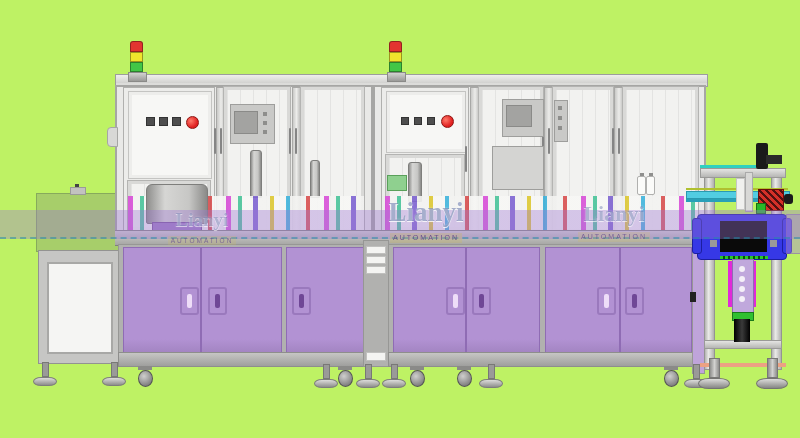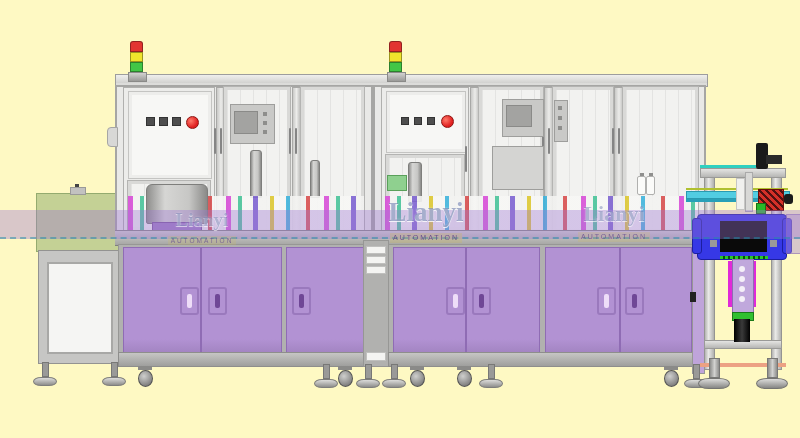--- a/index.html
+++ b/index.html
@@ -1,16 +1,16 @@
 <!DOCTYPE html>
 <html style="--cabinet-purple: #b292d3; --cabinet-purple-dark: #9a79bd; --band-purple: rgba(158,118,210,0.38); --tunnel-green: rgba(148,176,112,0.55); --tower-red: #e23430; --tower-yellow: #f0e42c; --tower-green: #42c646; --button-red: #e02020; --housing-blue: #3638e6; --rail-cyan: #52cde2; --accent-magenta: #e02ad8; --belt-green: #2ec32e; --clamp-red: #d43028; --base-orange: #eca183;"><head>
 <meta charset="utf-8">
 <style>
   html,body{margin:0;padding:0;background:#fff;}
-  #canvas{position:relative;width:800px;height:438px;background:#fef9c3;overflow:hidden;
+  #canvas{position:relative;width:800px;height:438px;background:#bef264;overflow:hidden;
           font-family:"Liberation Sans",sans-serif;}
   .abs{position:absolute;}
 
   
   .topcap{top:74px;height:11px;background:linear-gradient(#efefed,#c7c7c5);
           border:1px solid #9d9d9d;box-shadow:inset 0 -3px 0 #dcdcda;}
   .shell{top:85px;height:147px;background:#e9e9e7;border:2px solid #a6a6a4;box-sizing:border-box;}
   .glass{background:#f2f2f0;border:3px solid #d9d9d7;outline:1px solid #b4b4b2;box-sizing:border-box;
          background-image:repeating-linear-gradient(90deg,rgba(175,175,175,.22) 0 1px,transparent 1px 13px);}
   .mullion{top:87px;height:143px;background:linear-gradient(90deg,#c9c9c7,#ececea,#bfbfbd);border:1px solid #a8a8a6;}

